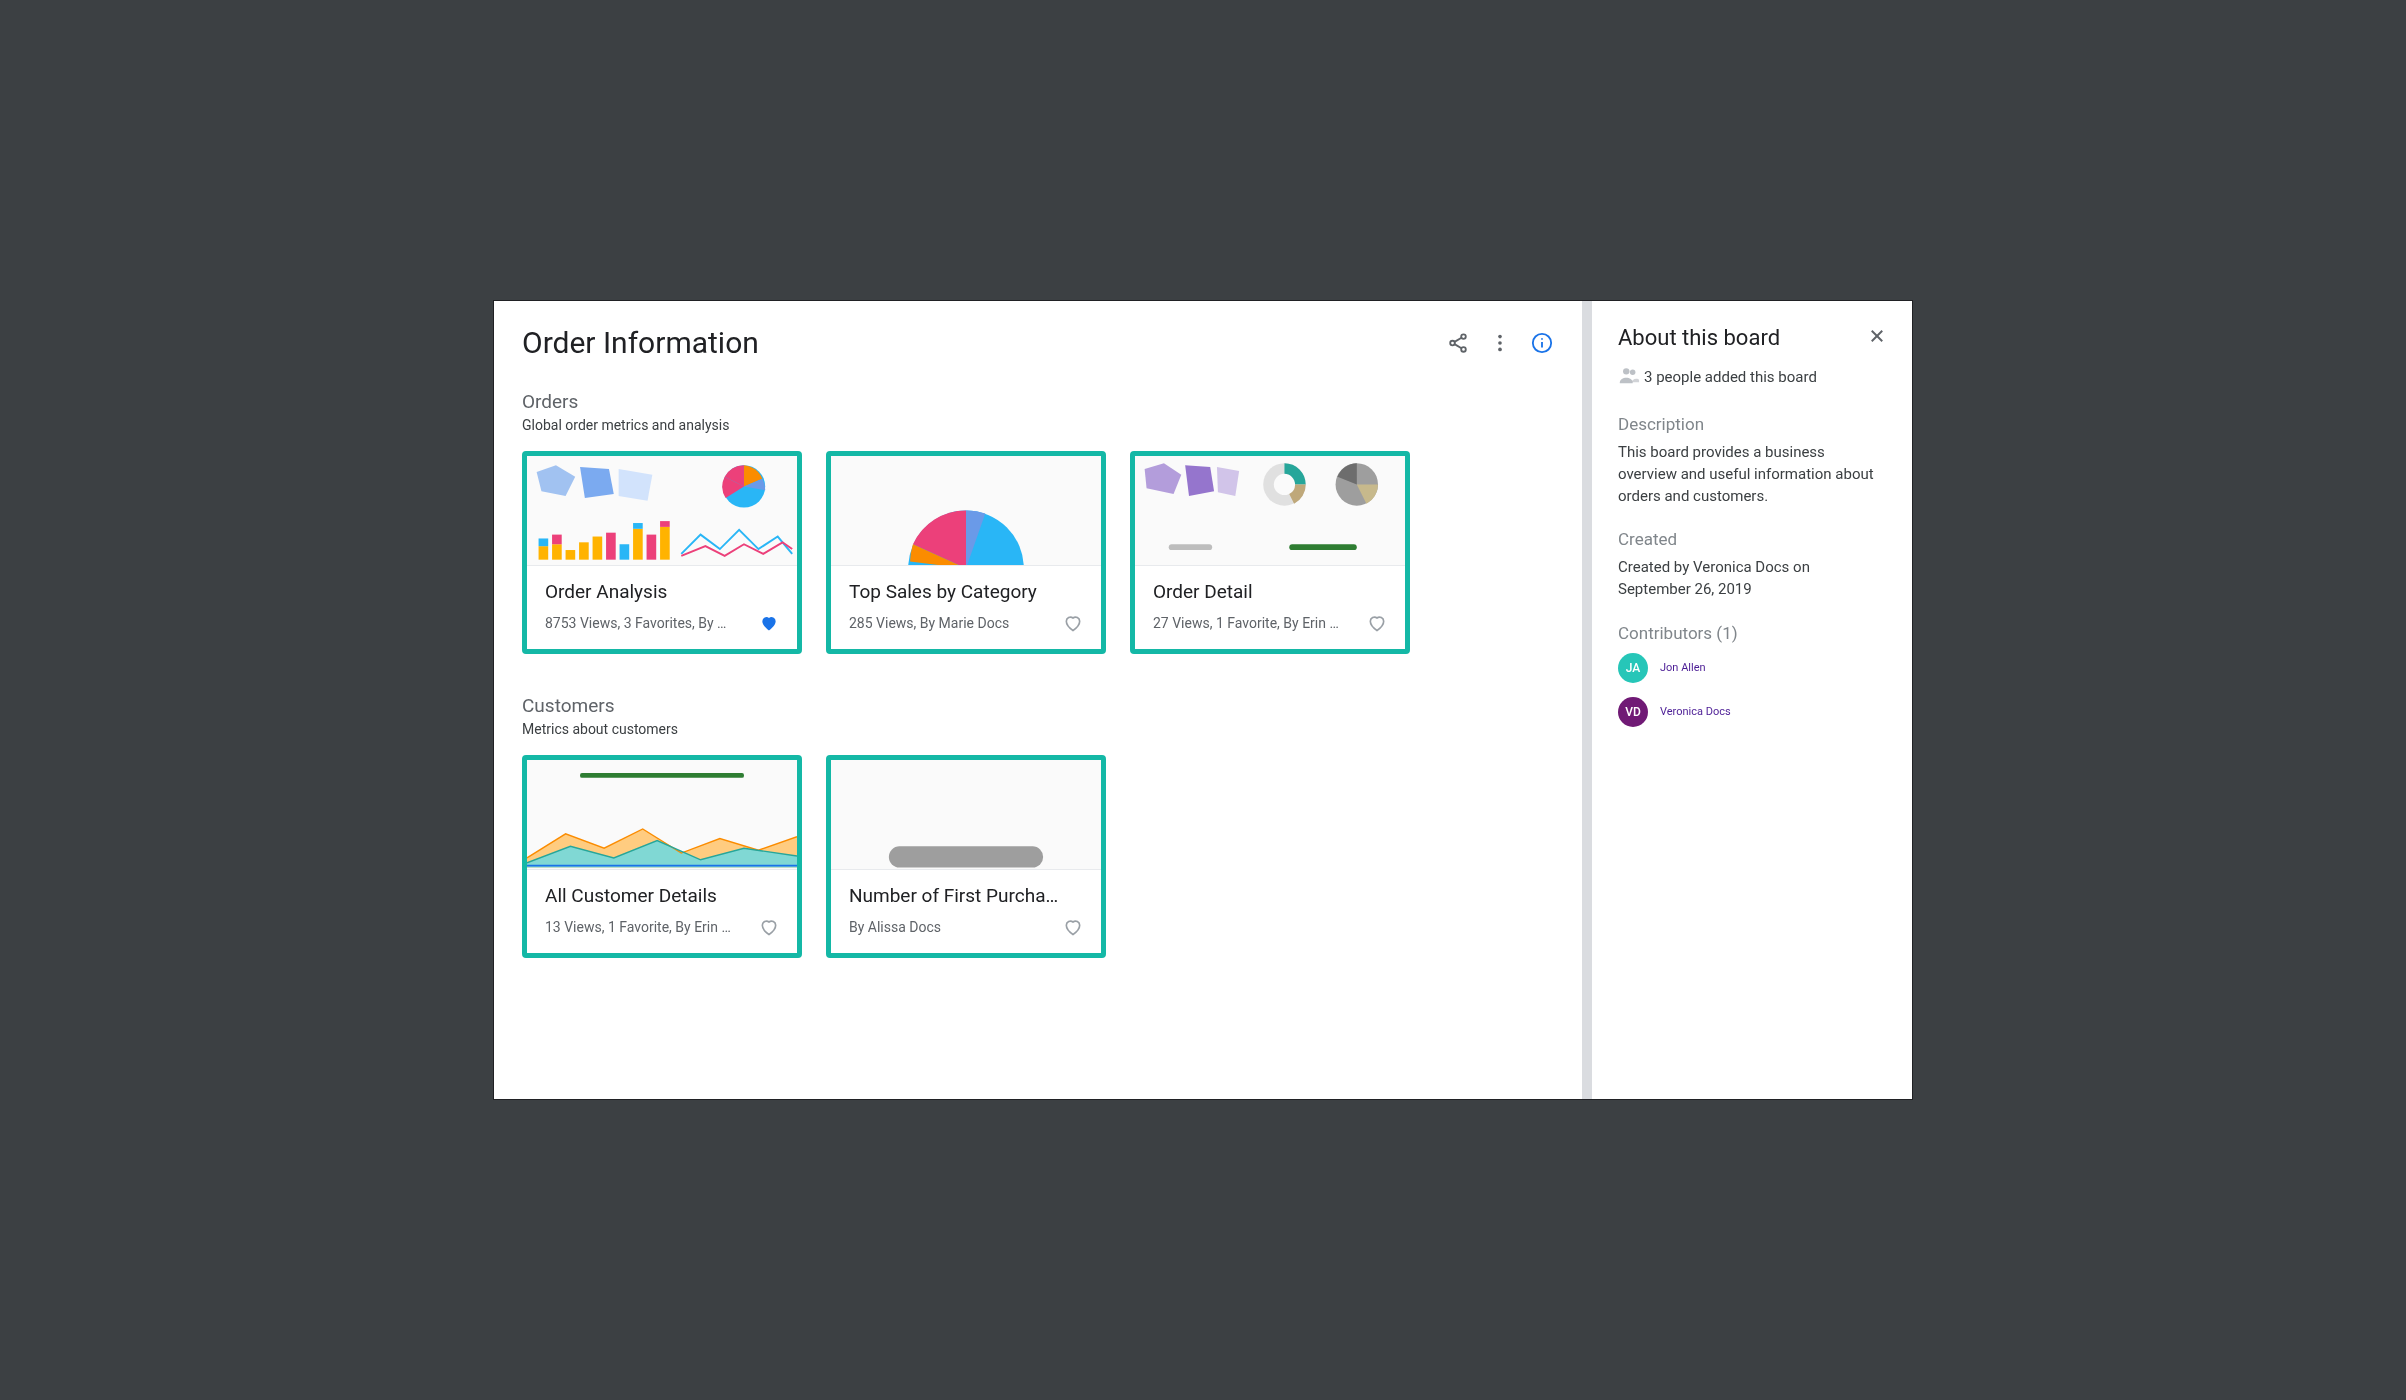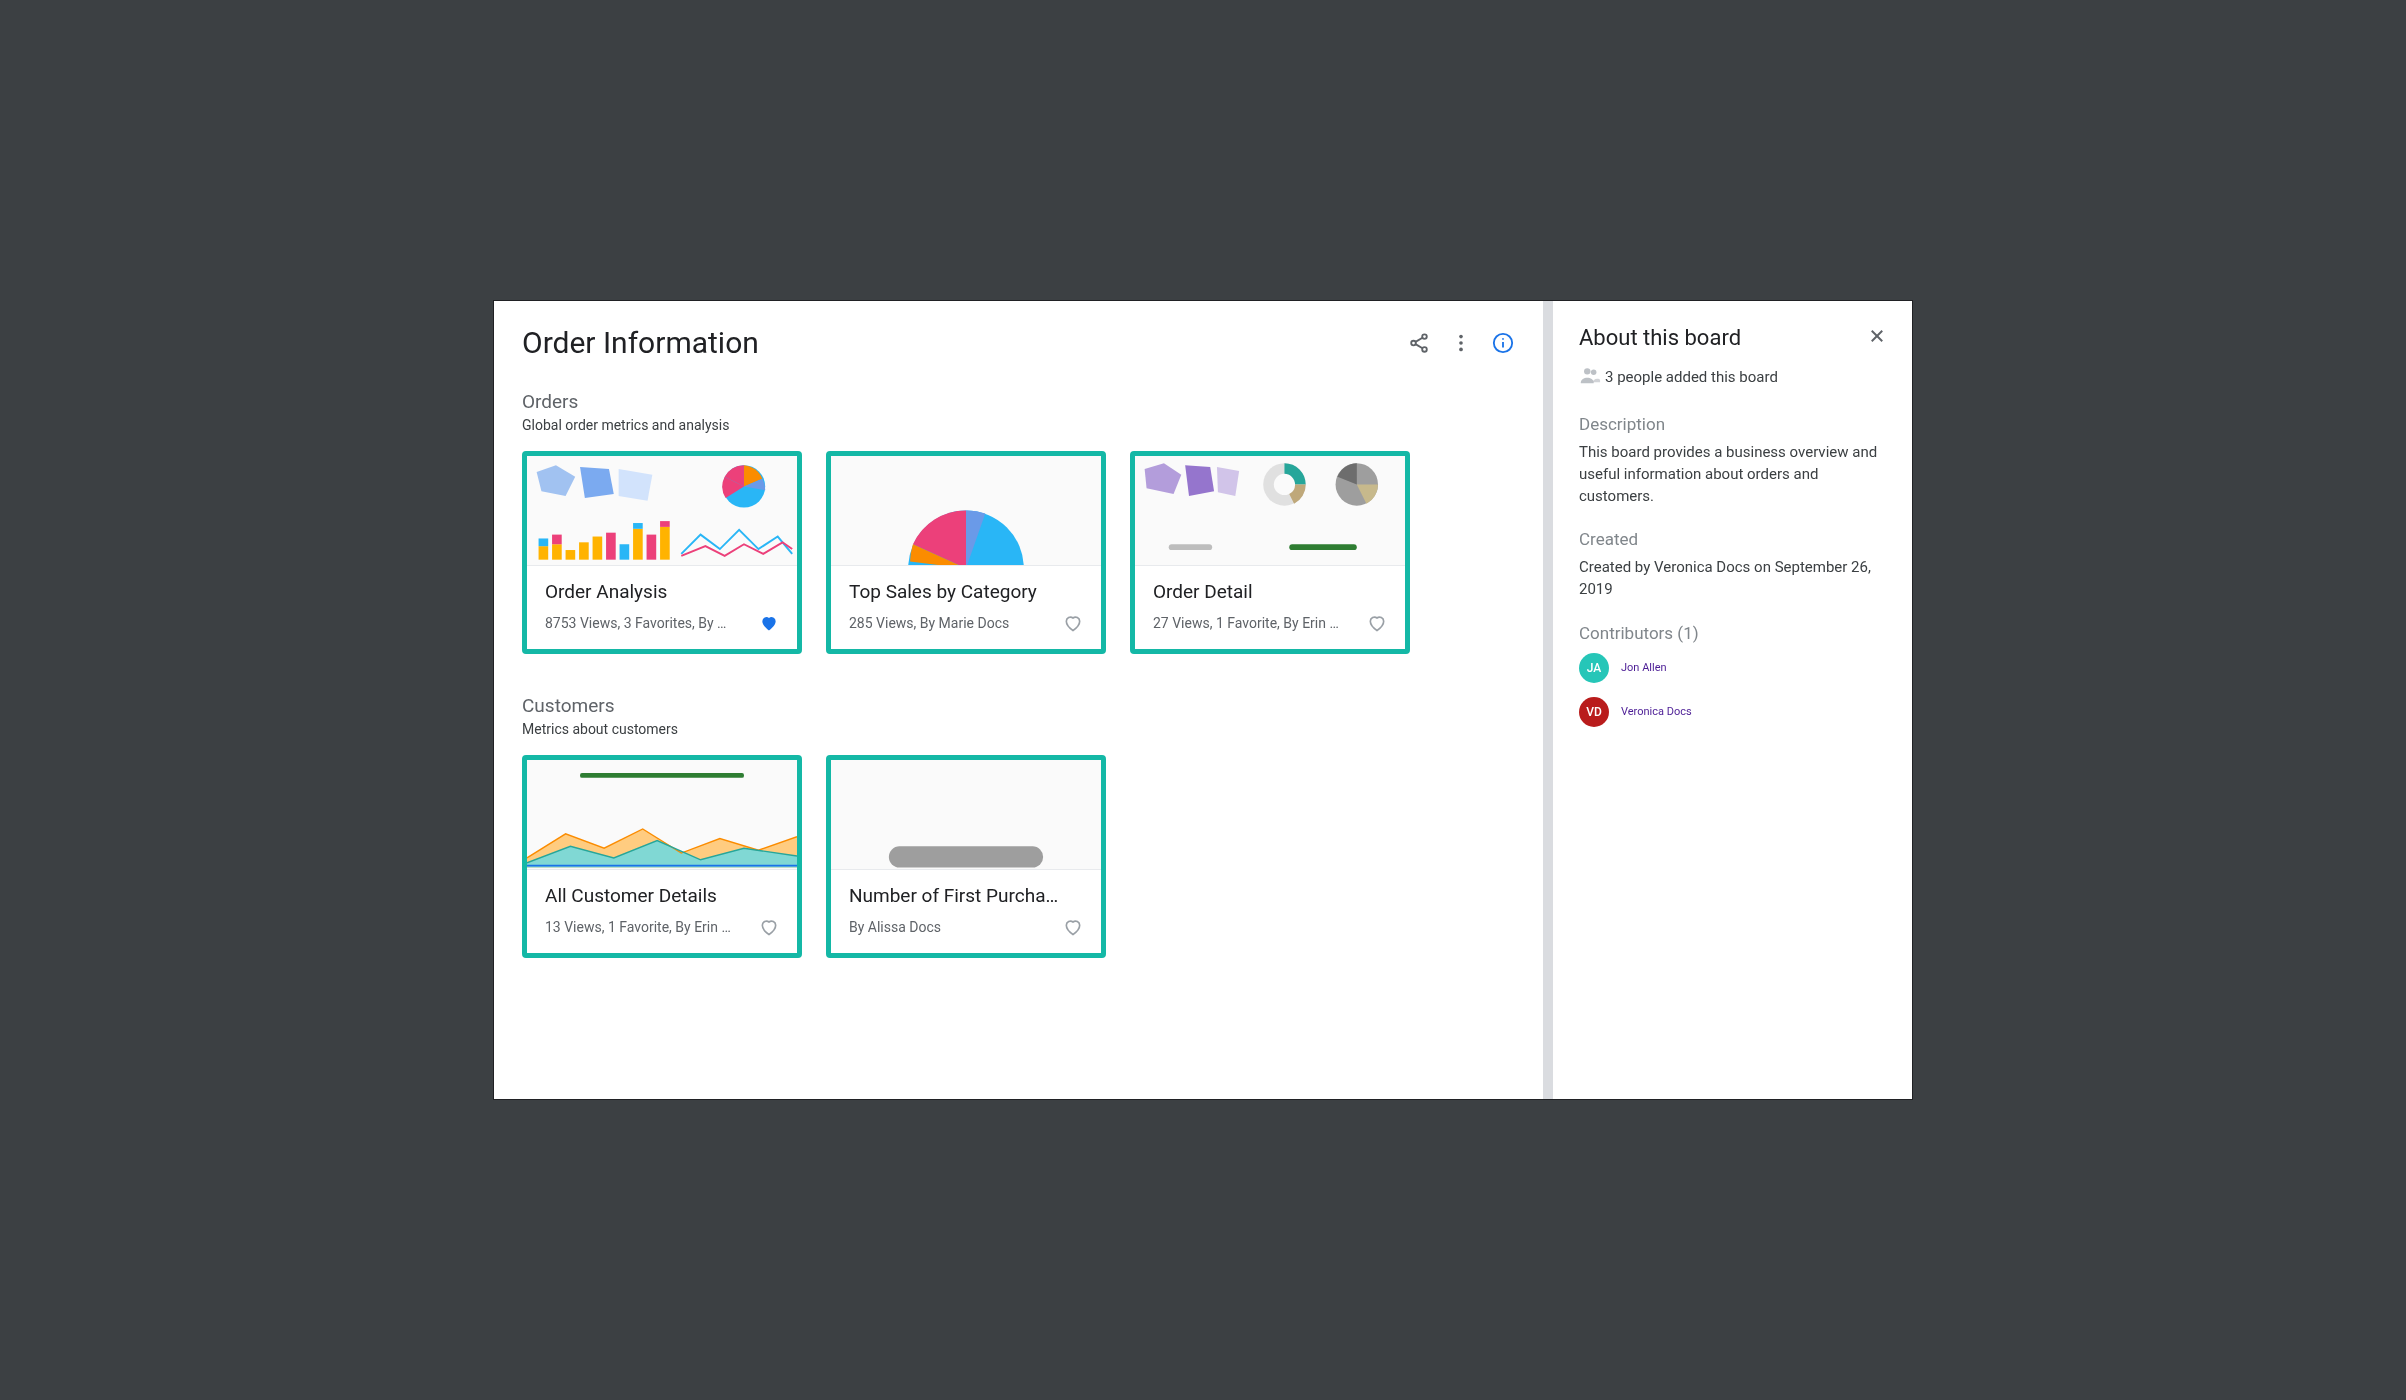--- a/index.html
+++ b/index.html
@@ -114,21 +114,21 @@
   .heart svg { width:20px; height:20px; }
   .heart.filled { color:#1a73e8; }
   .heart.outline { color:#9aa0a6; }
 
   .scroll-divider {
     width: 10px;
     background: #dadce0;
   }
 
   .side {
-    width: 359px;
+    width: 320px;
     padding: 24px 26px;
     color:#3c4043;
   }
   .side-header {
     display:flex;
     align-items:center;
     justify-content:space-between;
     margin-bottom:14px;
   }
   .side-title {
@@ -157,21 +157,21 @@
   .contrib-list { display:flex; flex-direction:column; gap:14px; margin-top:10px;}
   .contrib {
     display:flex; align-items:center; gap:12px;text-align:center;
   }
   .avatar {
     width:30px; height:30px; border-radius:50%;
     display:flex; align-items:center; justify-content:center;
     color:#fff; font-size:12px; font-weight:500;
   }
   .avatar.teal { background:#26c6b8; }
-  .avatar.pink { background:#b91c1c; }
+  .avatar.pink { background:#701a75; }
   .contrib-name { font-size:11px; color:#4c1d95; }
 </style>
 </head>
 <body>
 
 <div class="app-frame">
 
   <div class="main">
     <div class="main-header">
       <h1 class="page-title">Order Information</h1>

